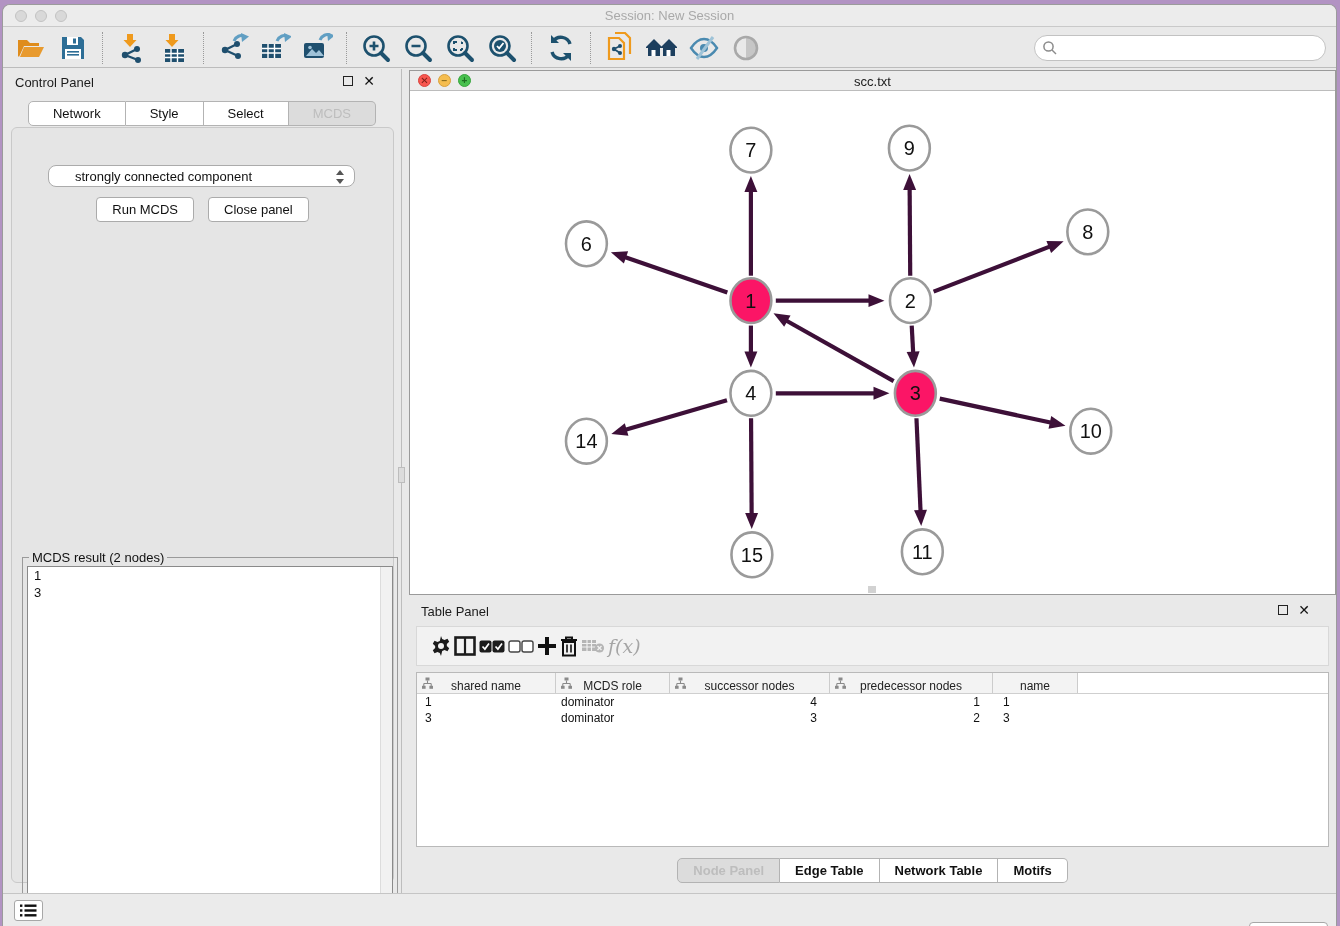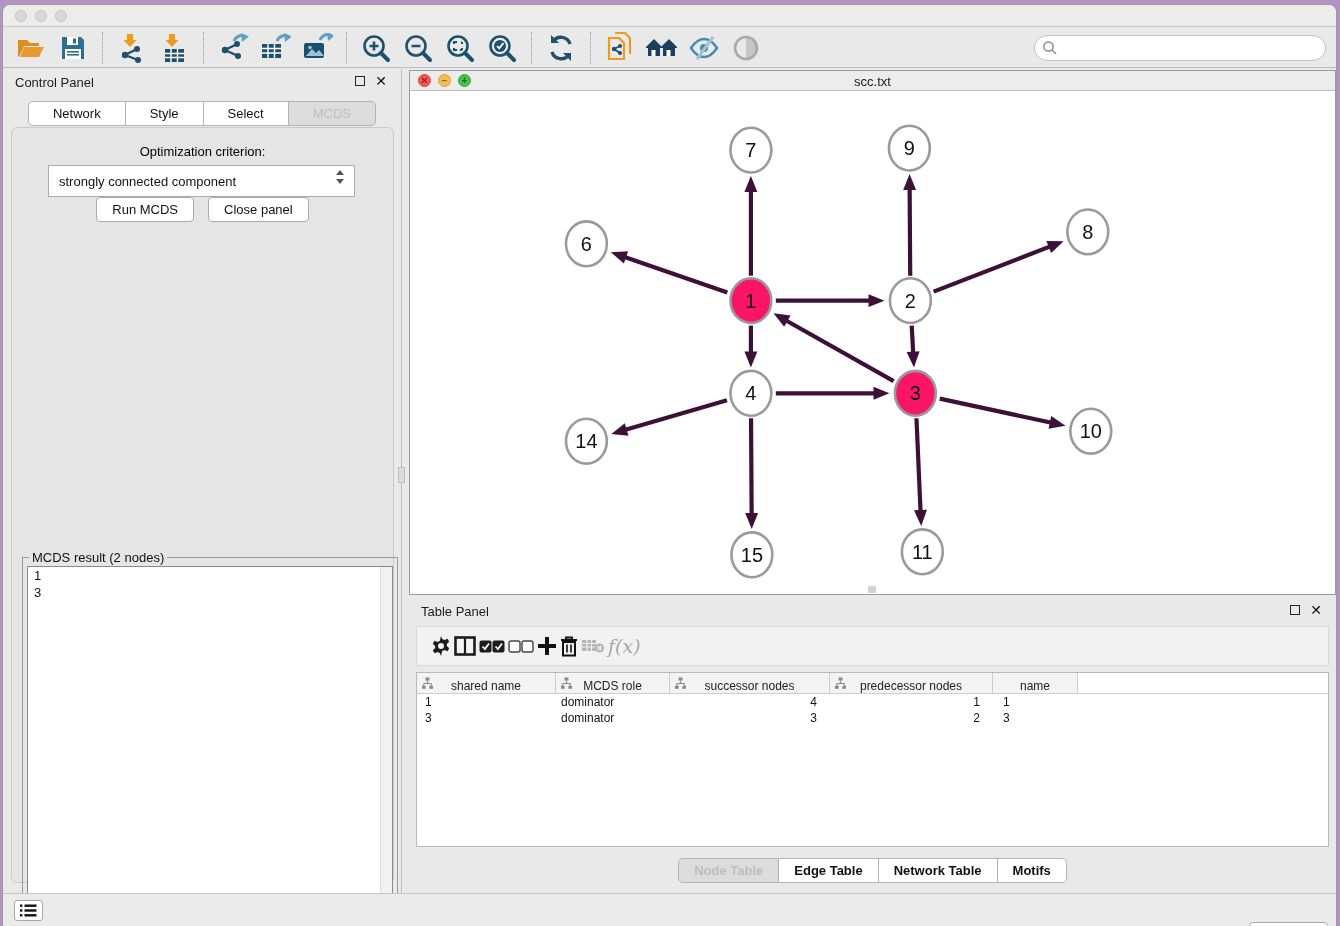--- a/index.html
+++ b/index.html
@@ -28,40 +28,40 @@
   #search-input { width:100%; height:100%; border:1px solid #c2c2c2; border-radius:13px;
                   background:#fff; padding-left:28px; font-size:13px; outline:none; }
   #search-icon { position:absolute; left:8px; top:5px; }
 
   
   #main { position:absolute; left:0; right:0; top:64px; bottom:33px; background:#e9e9e9; }
 
   
   #control-panel { position:absolute; left:0; top:0; width:399px; bottom:0; background:#e9e9e9;
                    border-right:1px solid #bdbdbd; }
-  .panel-head { position:absolute; left:0; right:4px; top:0; height:26px;text-decoration:underline; }
+  .panel-head { position:absolute; left:0; right:16px; top:0; height:26px;text-decoration:underline; }
   .panel-title { position:absolute; left:12px; top:6px; font-size:13px; color:#1c1c1c; }
   .panel-btns { position:absolute; right:10px; top:7px; display:flex; gap:10px; align-items:center; }
   .float-ico { width:10px; height:10px; border:1.6px solid #222; display:inline-block; }
   .close-ico { font-size:14px; font-weight:bold; color:#111; line-height:10px; }
 
   .tabset { display:flex; }
   .tab { font-size:13px; padding:4px 24px; background:#fff; border:1px solid #b3b3b3;
          border-left:none; color:#111; white-space:nowrap; }
   .tab:first-child { border-left:1px solid #b3b3b3; border-radius:5px 0 0 5px; }
   .tab:last-child { border-radius:0 5px 5px 0; }
   .tab.active { background:#dcdcdc; color:#bdbdbd; }
   #cp-tabs { position:absolute; top:32px; left:0; right:0; display:flex; justify-content:center; }
 
   #cp-content { position:absolute; left:8px; right:7px; top:58px; bottom:10px;
                 background:#e5e5e5; border:1px solid #c9c9c9; border-radius:6px; }
   #opt-label { position:absolute; top:16px; left:0; right:0; text-align:center; font-size:13px; color:#000; }
-  #opt-select { position:absolute; left:36px; right:38px; top:37px; height:32px; background:#fff;
-                border:1px solid #ababab; border-radius:0; font-size:13px; color:#111;
-                display:flex; align-items:center; padding-left:10px; }
+  #opt-select { position:absolute; left:36px; right:38px; top:37px; height:22px; background:#fff;
+                border:1px solid #ababab; border-radius:8px; font-size:13px; color:#111;
+                display:flex; align-items:center; padding-left:26px; }
   #opt-stepper { position:absolute; right:8px; top:3px; width:12px; height:16px; }
   .btn { background:#fff; border:1px solid #ababab; border-radius:4px; font-size:13px;
          color:#111; padding:4px 15px; }
   #cp-buttons { position:absolute; top:69px; left:0; right:0; display:flex; justify-content:center; gap:14px; }
 
   #mcds-result { position:absolute; left:10px; width:376px; top:429px; height:377px;
                  border:1px solid #9a9a9a; }
   #mcds-legend { position:absolute; top:-8px; left:6px; background:#e5e5e5; padding:0 3px;
                  font-size:13px; color:#111; }
   #mcds-inner { position:absolute; left:4px; right:4px; top:8px; bottom:5px; background:#fff;
@@ -115,20 +115,21 @@
 </style>
 </head>
 <body>
 
 <div id="app">
 
   <div id="titlebar">
     <span class="tl-dot" style="left:12px"></span>
     <span class="tl-dot" style="left:32px"></span>
     <span class="tl-dot" style="left:52px"></span>
+    <div id="win-title">Session: New Session</div>
   </div>
 
   <div id="toolbar">
     <div class="tbtn">
       <svg width="30" height="26" viewBox="0 0 30 26">
           <path d="M2 5h9l3 3h9v3H8L3 22 2 21z" fill="#df8c1c"></path>
           <path d="M8 12h20l-5 10H4z" fill="#e89a2e"></path>
         </svg>
     </div>
     <div class="tbtn">
@@ -282,21 +283,20 @@
       </div>
       <div id="cp-tabs">
         <span class="tabset" id="cp-tabset">
             <span class="tab">Network</span>
             <span class="tab">Style</span>
             <span class="tab">Select</span>
             <span class="tab active">MCDS</span>
           </span>
       </div>
       <div id="cp-content">
-        <div id="opt-label">Optimization criterion:</div>
         <div id="opt-select">
           <span>strongly connected component</span>
           <span id="opt-stepper">
             <svg width="12" height="16" viewBox="0 0 12 16">
                 <path d="M6 1l4 5H2z" fill="#555"></path>
                 <path d="M6 15l4-5H2z" fill="#555"></path>
               </svg>
           </span>
         </div>
         <div id="cp-buttons">
@@ -495,21 +495,21 @@
               <div class="td-cell" style="width: 139px; padding-left: 8px;">3</div>
               <div class="td-cell" style="width: 114px; padding-left: 5px;">dominator</div>
               <div class="td-cell" style="width: 160px; justify-content: flex-end; padding-right: 13px;">3</div>
               <div class="td-cell" style="width: 163px; justify-content: flex-end; padding-right: 13px;">2</div>
               <div class="td-cell" style="width: 85px; padding-left: 10px;">3</div>
             </div>
           </div>
       </div>
       <div id="tp-tabs">
         <span class="tabset" id="tp-tabset">
-            <span class="tab active">Node Table</span>
+            <span class="tab active">Node Panel</span>
             <span class="tab">Edge Table</span>
             <span class="tab">Network Table</span>
             <span class="tab">Motifs</span>
           </span>
       </div>
     </div>
   </div>
 
   <div id="statusbar">
     <span id="list-btn">

